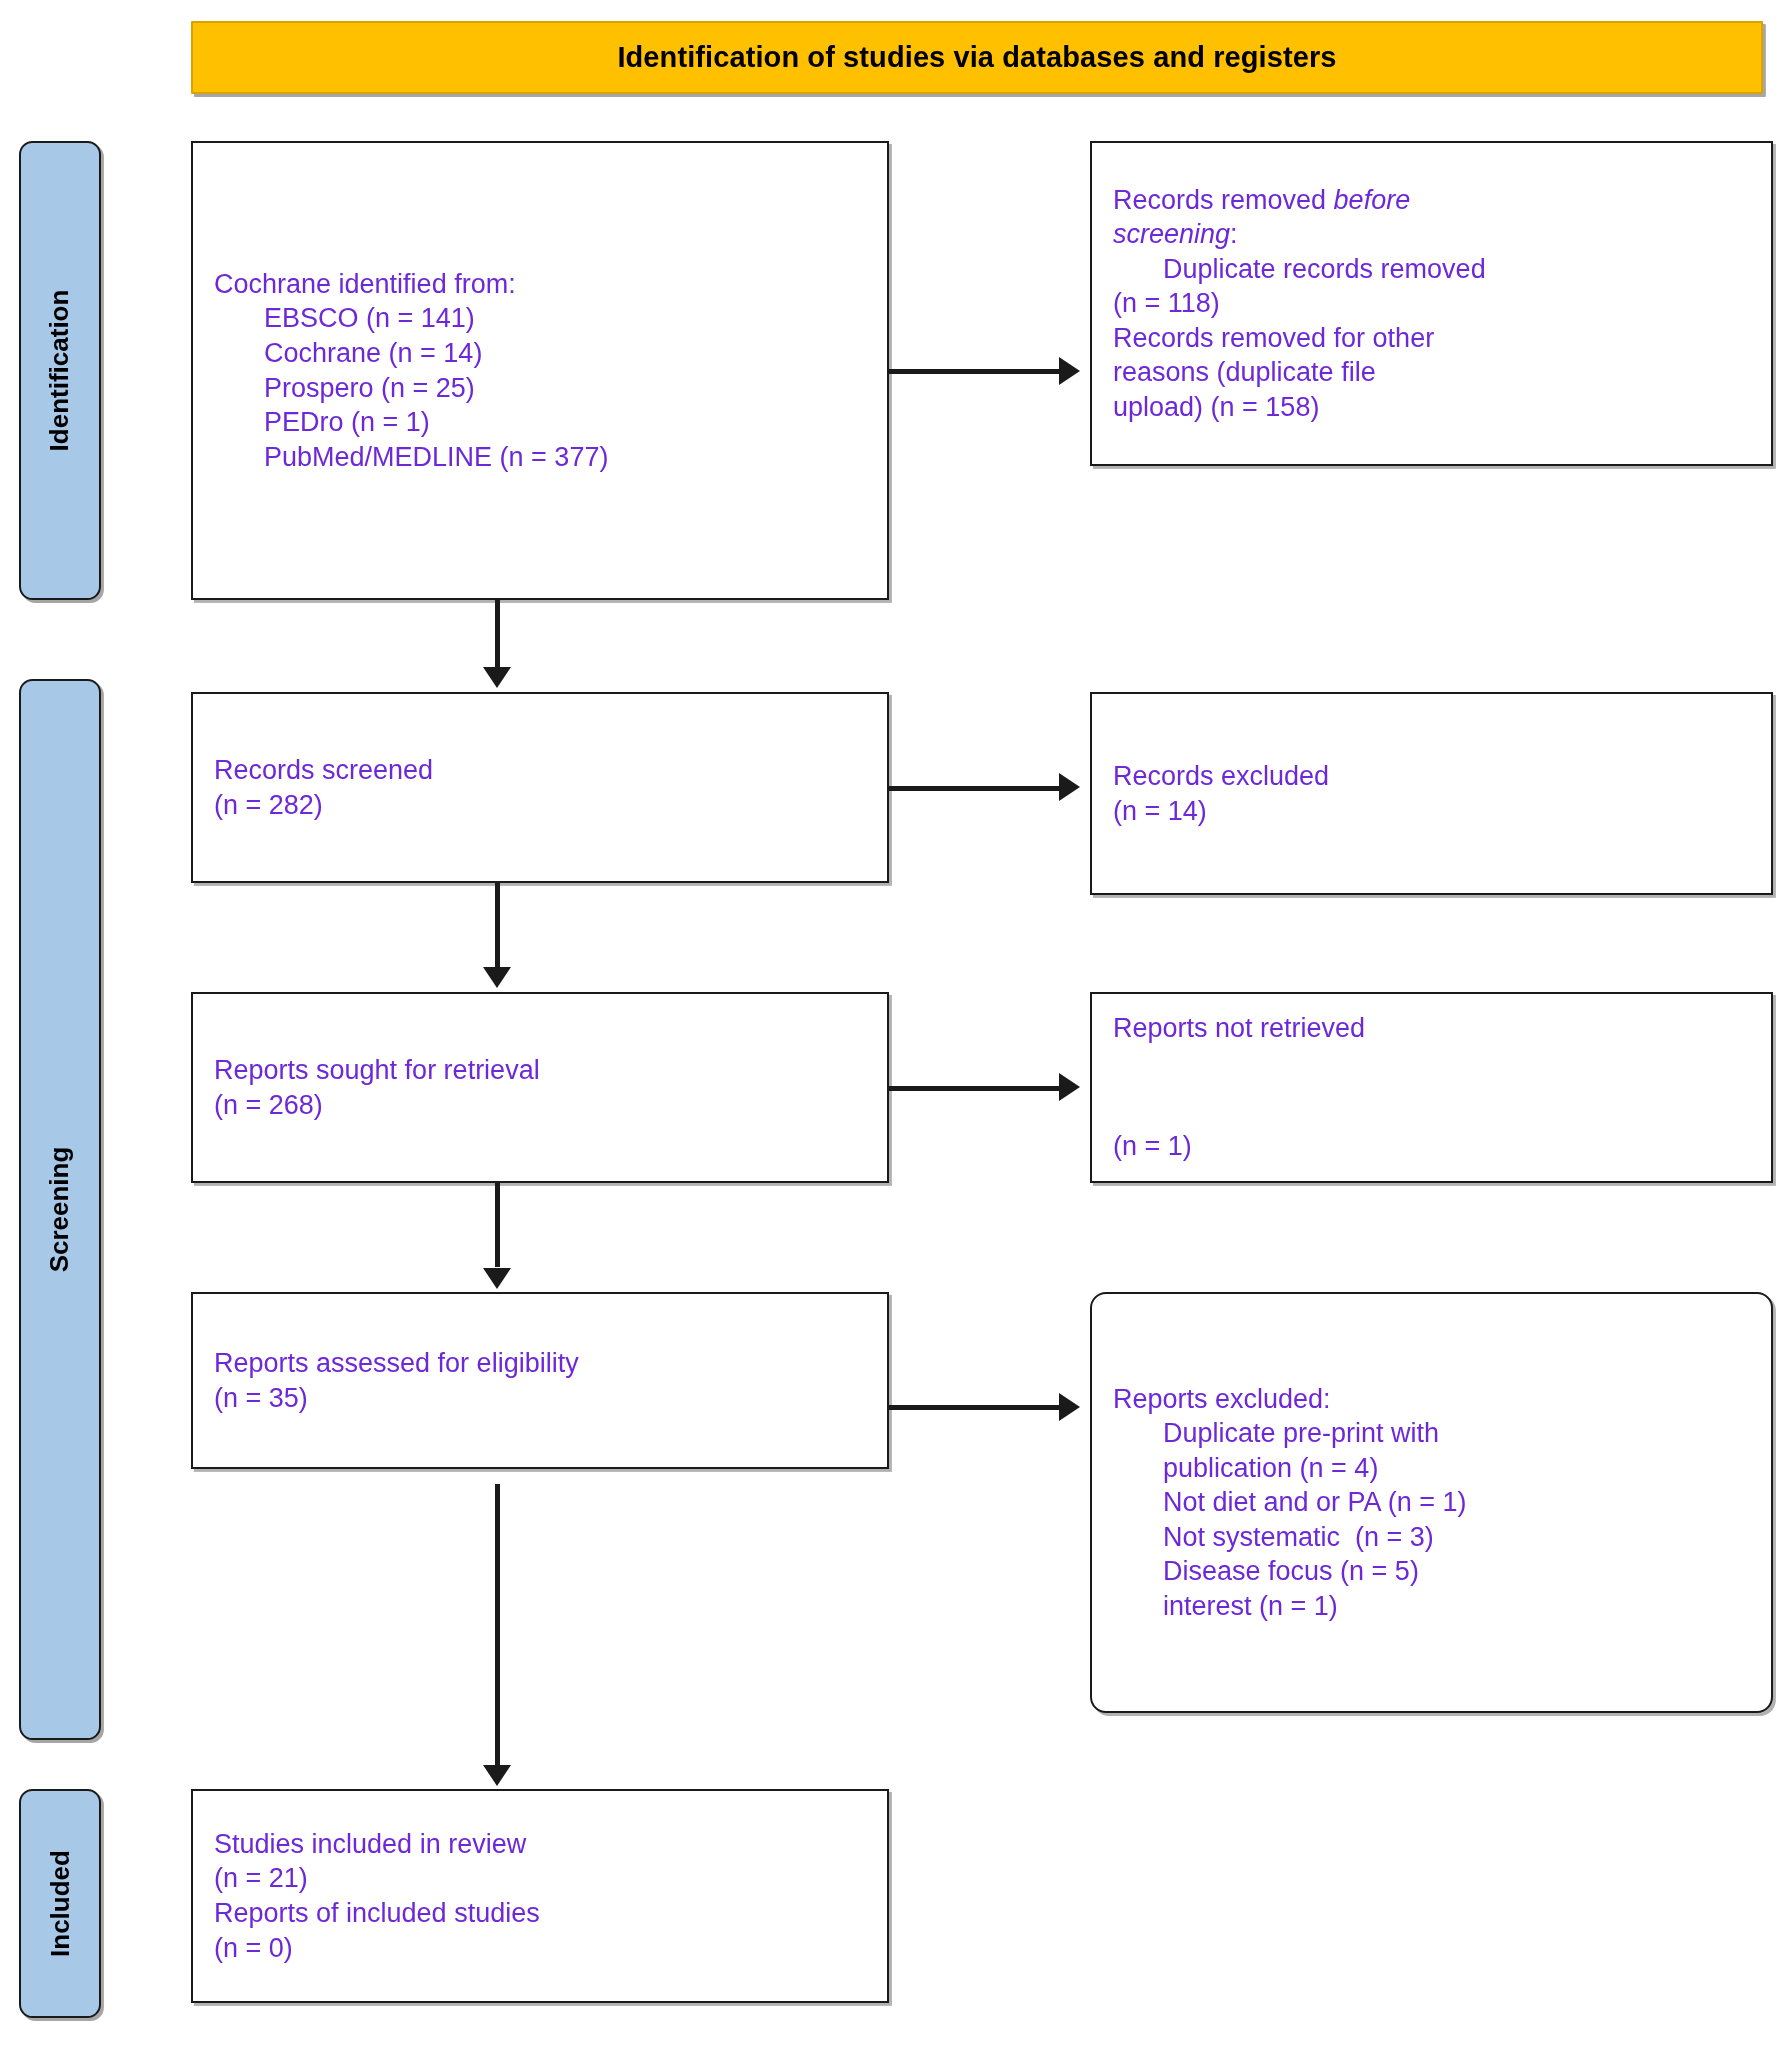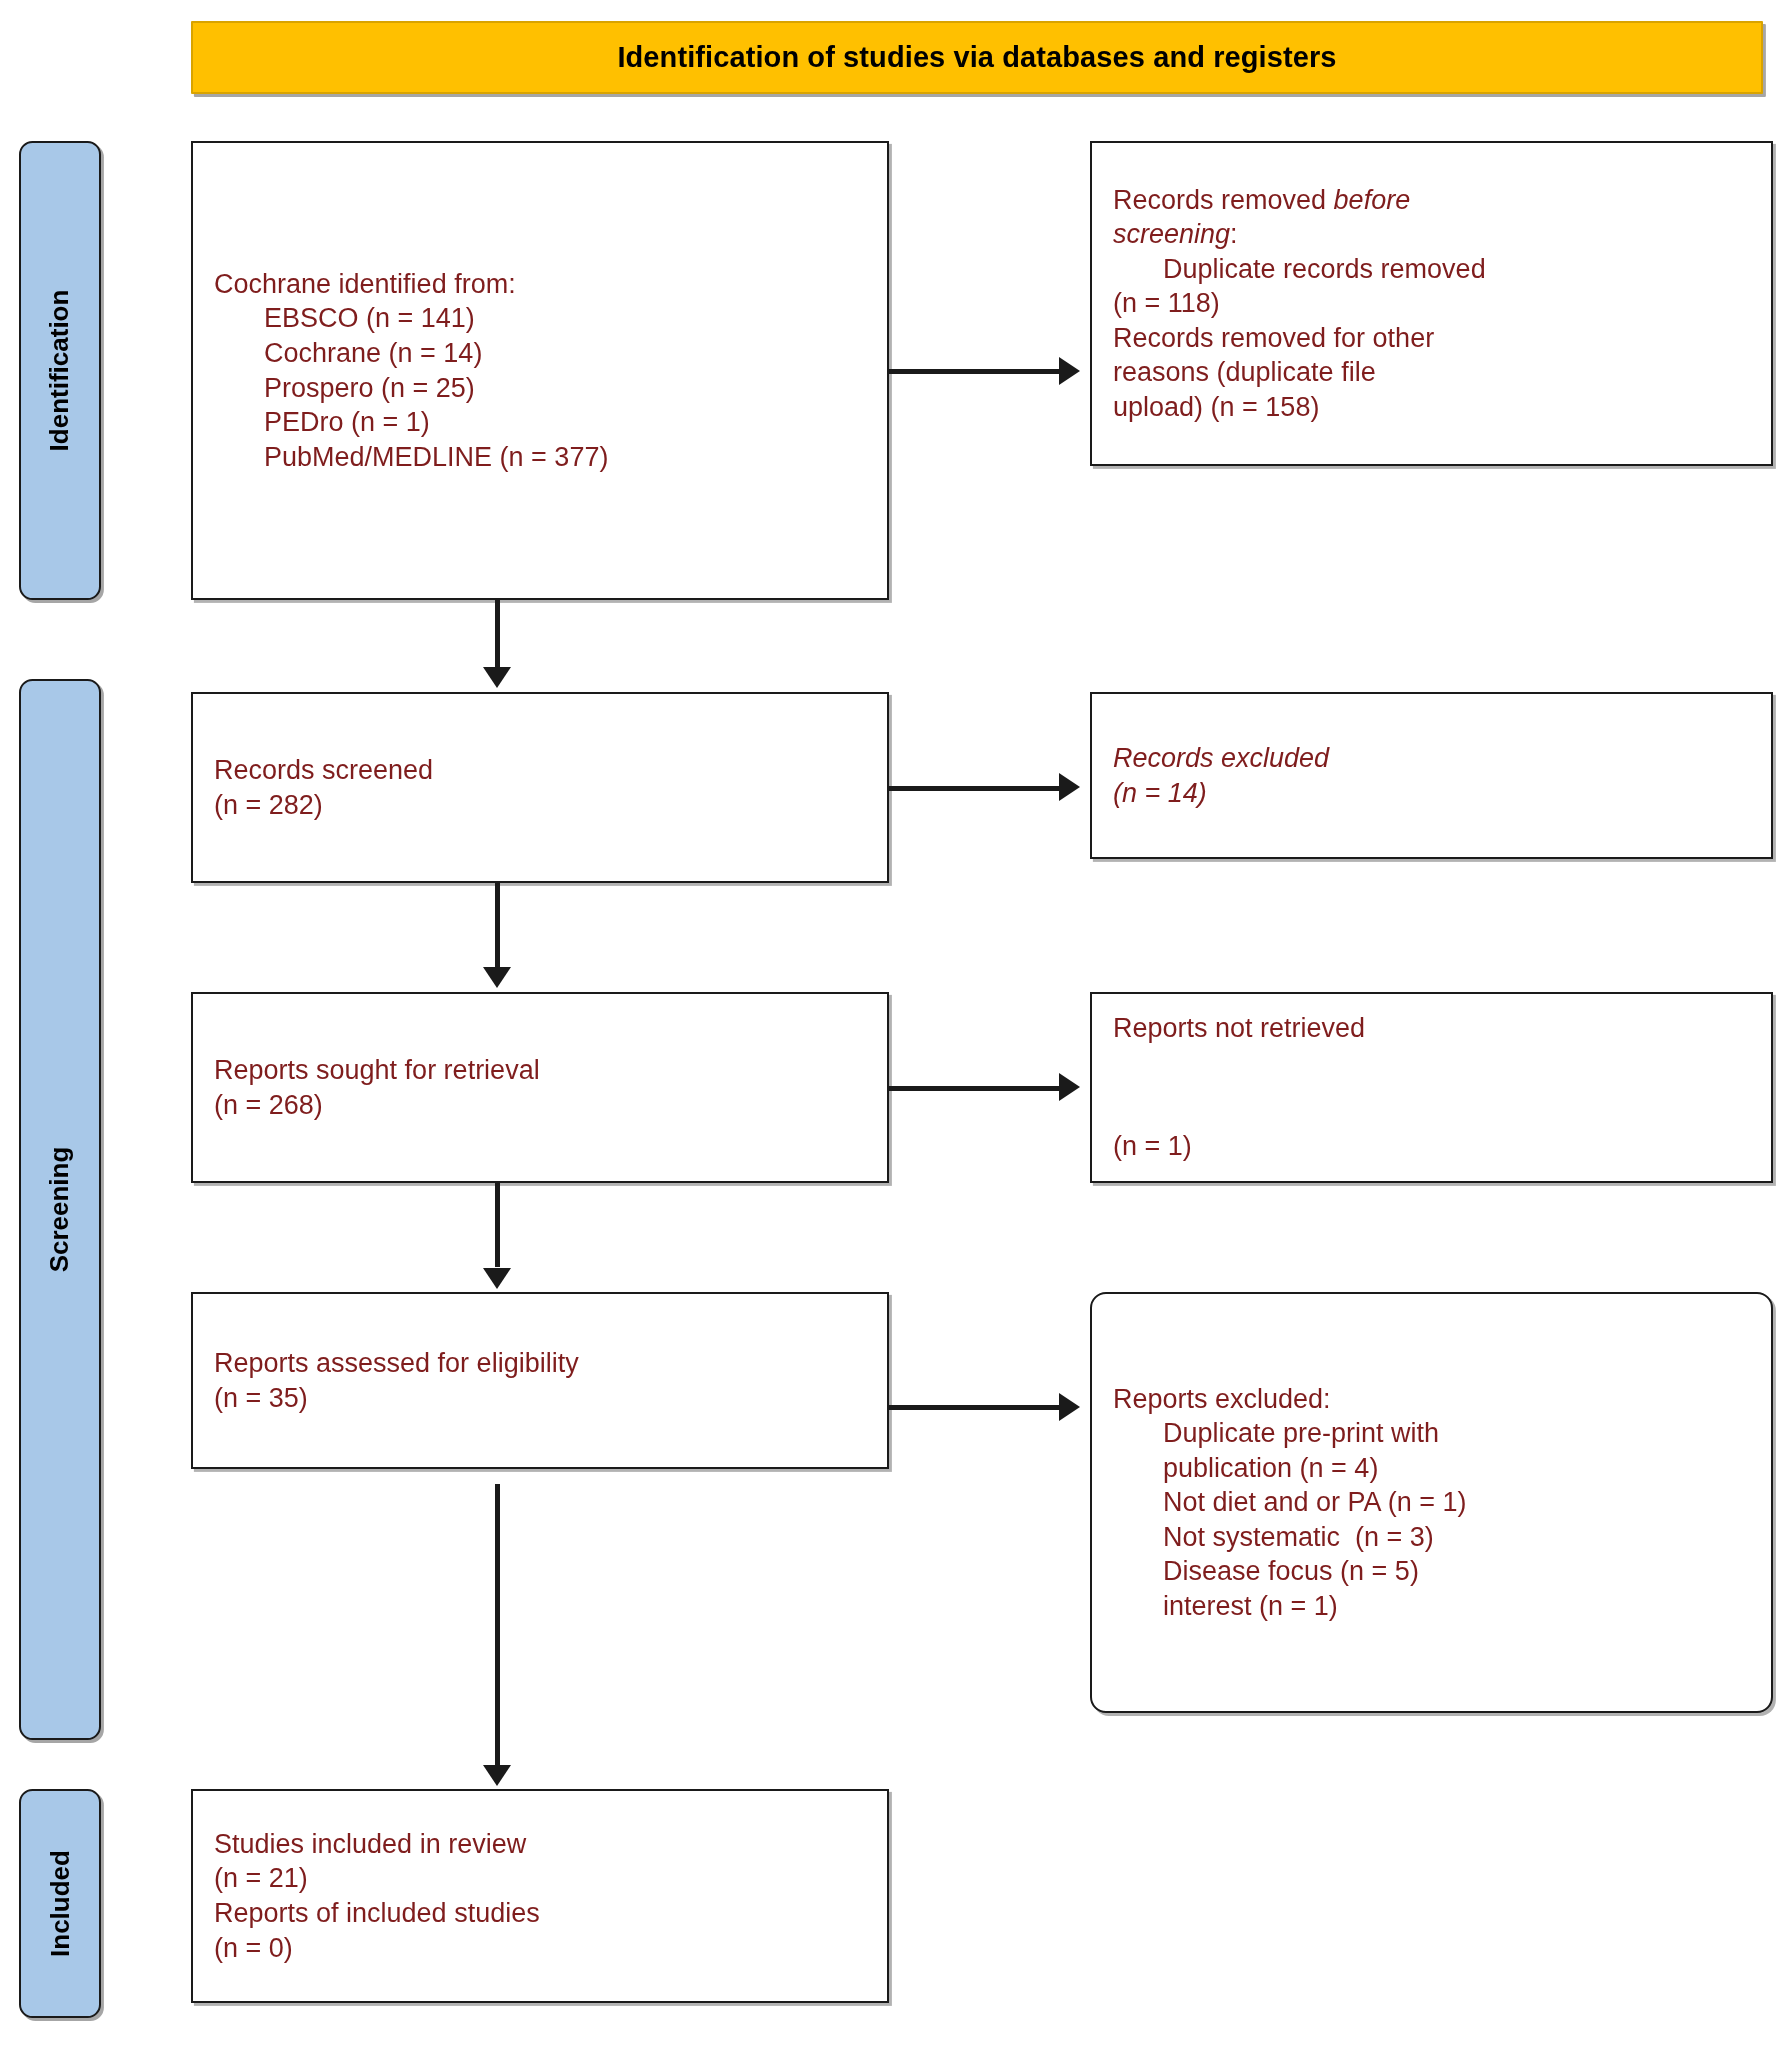--- a/index.html
+++ b/index.html
@@ -72,36 +72,36 @@
     box-sizing: border-box;
     padding: 17px 21px;
     box-shadow: 2.9px 2.9px 0 rgba(0,0,0,0.30);
     display: flex;
     flex-direction: column;
     justify-content: center;
   }
   .box .line {
     font-size: 27px;
     line-height: 1.28;
-    color: #7f1d1d;
+    color: #6d28d9;
     white-space: pre-wrap;
   }
   .box .line.indent { padding-left: 50px; }
   .box .line .ital { font-style: italic; }
 
   
   #box-identified      { left: 191px; top: 141px;  width: 698px; height: 459px; }
   #box-screened        { left: 191px; top: 692px;  width: 698px; height: 191px; }
   #box-sought          { left: 191px; top: 992px; width: 698px; height: 191px; }
   #box-assessed        { left: 191px; top: 1292px; width: 698px; height: 177px; }
   #box-included-final  { left: 191px; top: 1789px; width: 698px; height: 214px; }
 
   
   #box-removed         { left: 1090px; top: 141px;  width: 683px; height: 325px; }
-  #box-excluded-rec    { left: 1090px; top: 692px;  width: 683px; height: 167px; font-style: italic; }
+  #box-excluded-rec    { left: 1090px; top: 692px;  width: 683px; height: 203px; }
   #box-not-retrieved   { left: 1090px; top: 992px; width: 683px; height: 191px; justify-content: space-between; }
   #box-reports-excl    { left: 1090px; top: 1292px; width: 683px; height: 421px; border-radius: 16px; }
 
   
   .conn { position: absolute; background: #1a1a1a; }
   .conn-v { width: 4.8px; }
   .conn-h { height: 4.8px; }
 
   .arrow-down {
     position: absolute;

